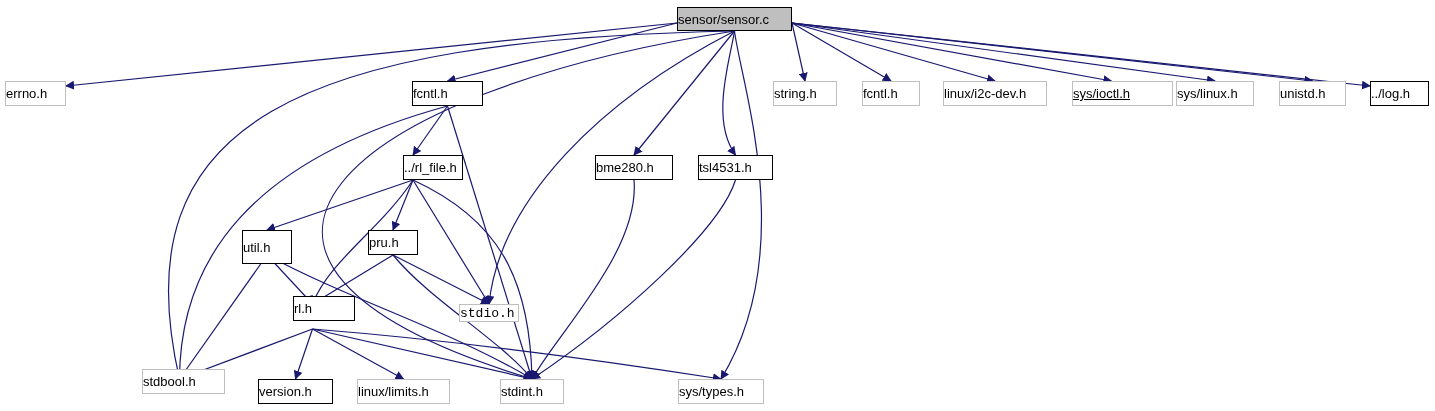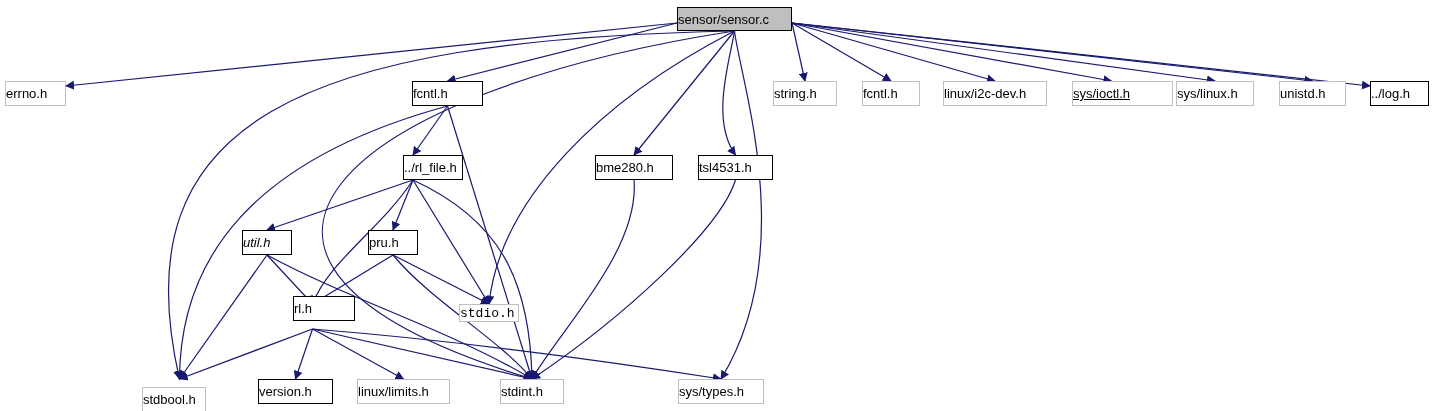--- a/index.html
+++ b/index.html
@@ -90,33 +90,33 @@
     </div>
     <div class="node int" style="left: 377px; top: 155px; width: 60px; height: 25px; margin-left: 26px;">
       <span>../rl_file.h</span>
     </div>
     <div class="node int" style="left: 595px; top: 155px; width: 78px; height: 25px;">
       <span>bme280.h</span>
     </div>
     <div class="node int" style="left: 698px; top: 155px; width: 75px; height: 25px;">
       <span>tsl4531.h</span>
     </div>
-    <div class="node int" style="left: 242px; top: 230px; width: 50px; height: 25px; font-style: italic;">
+    <div class="node int" style="left: 242px; top: 230px; width: 50px; height: 34px;">
       <span>util.h</span>
     </div>
     <div class="node int" style="left: 368px; top: 230px; width: 50px; height: 25px;">
       <span>pru.h</span>
     </div>
     <div class="node int" style="left: 293px; top: 296px; width: 62px; height: 25px;">
       <span>rl.h</span>
     </div>
     <div class="node ext" style="left: 459px; top: 304px; width: 60px; height: 18px; font-family: Liberation Mono, monospace;">
       <span>stdio.h</span>
     </div>
-    <div class="node ext" style="left: 142px; top: 387px; width: 64px; height: 25px;">
+    <div class="node ext" style="left: 142px; top: 369px; width: 83px; height: 25px;">
       <span>stdbool.h</span>
     </div>
     <div class="node int" style="left: 258px; top: 379px; width: 75px; height: 25px;">
       <span>version.h</span>
     </div>
     <div class="node ext" style="left: 357px; top: 379px; width: 93px; height: 25px;">
       <span>linux/limits.h</span>
     </div>
     <div class="node ext" style="left: 500px; top: 379px; width: 64px; height: 25px;">
       <span>stdint.h</span>

